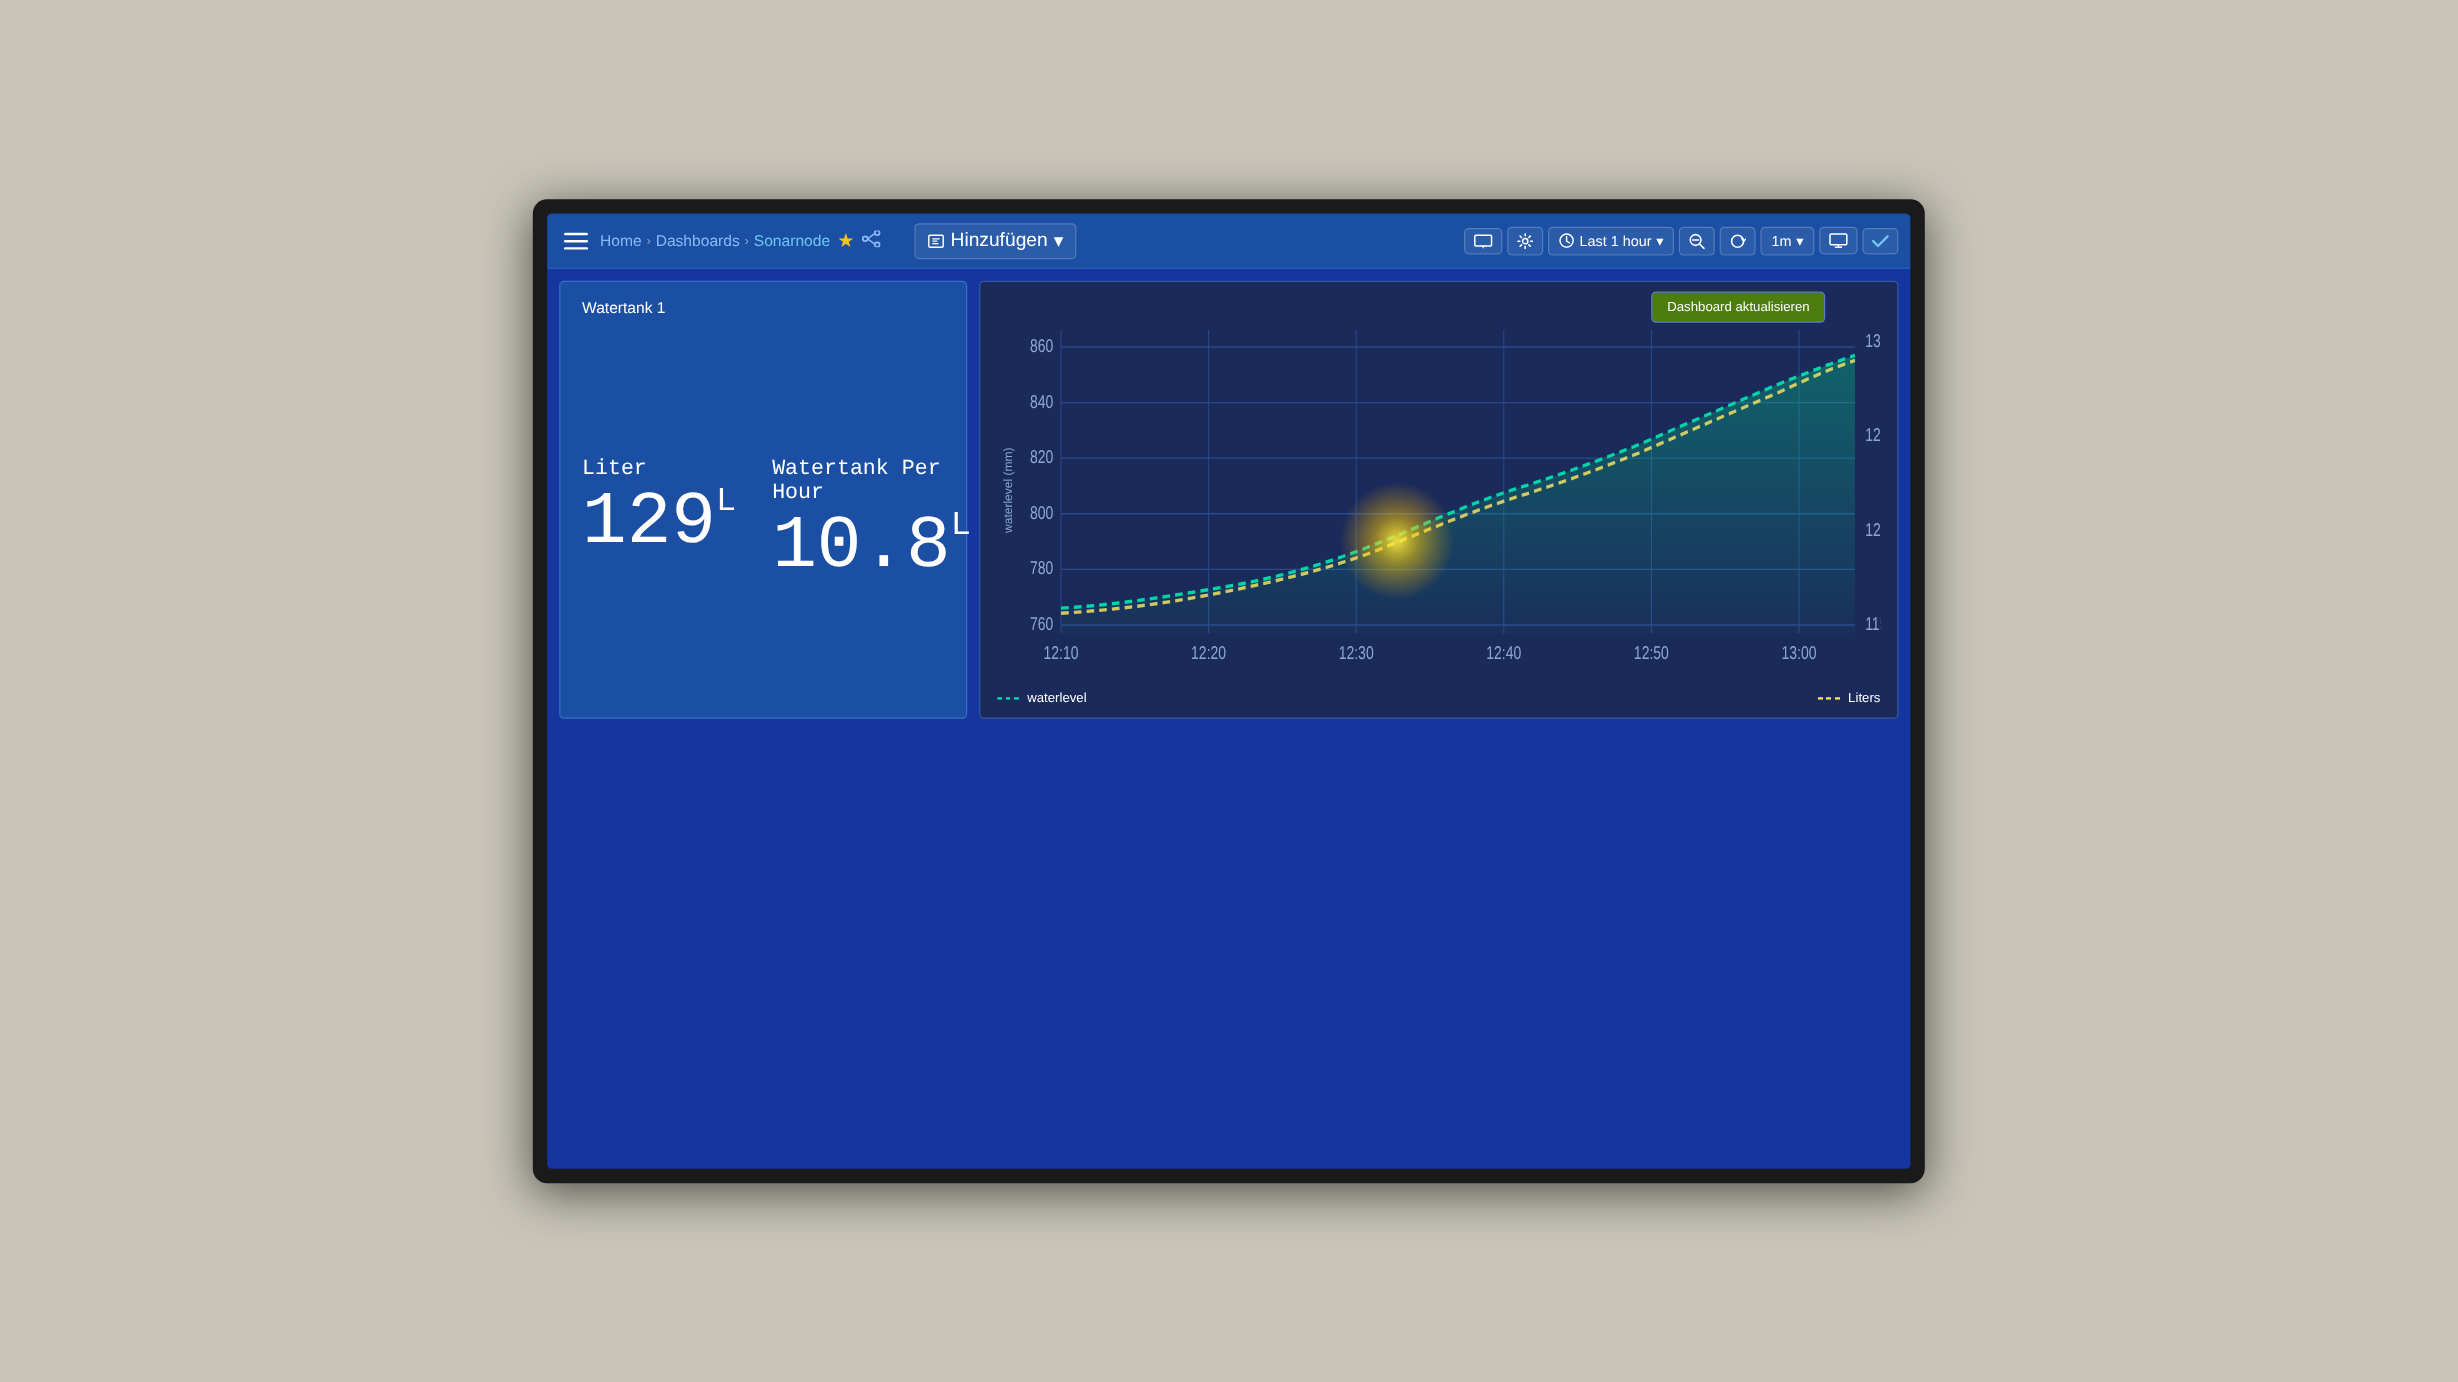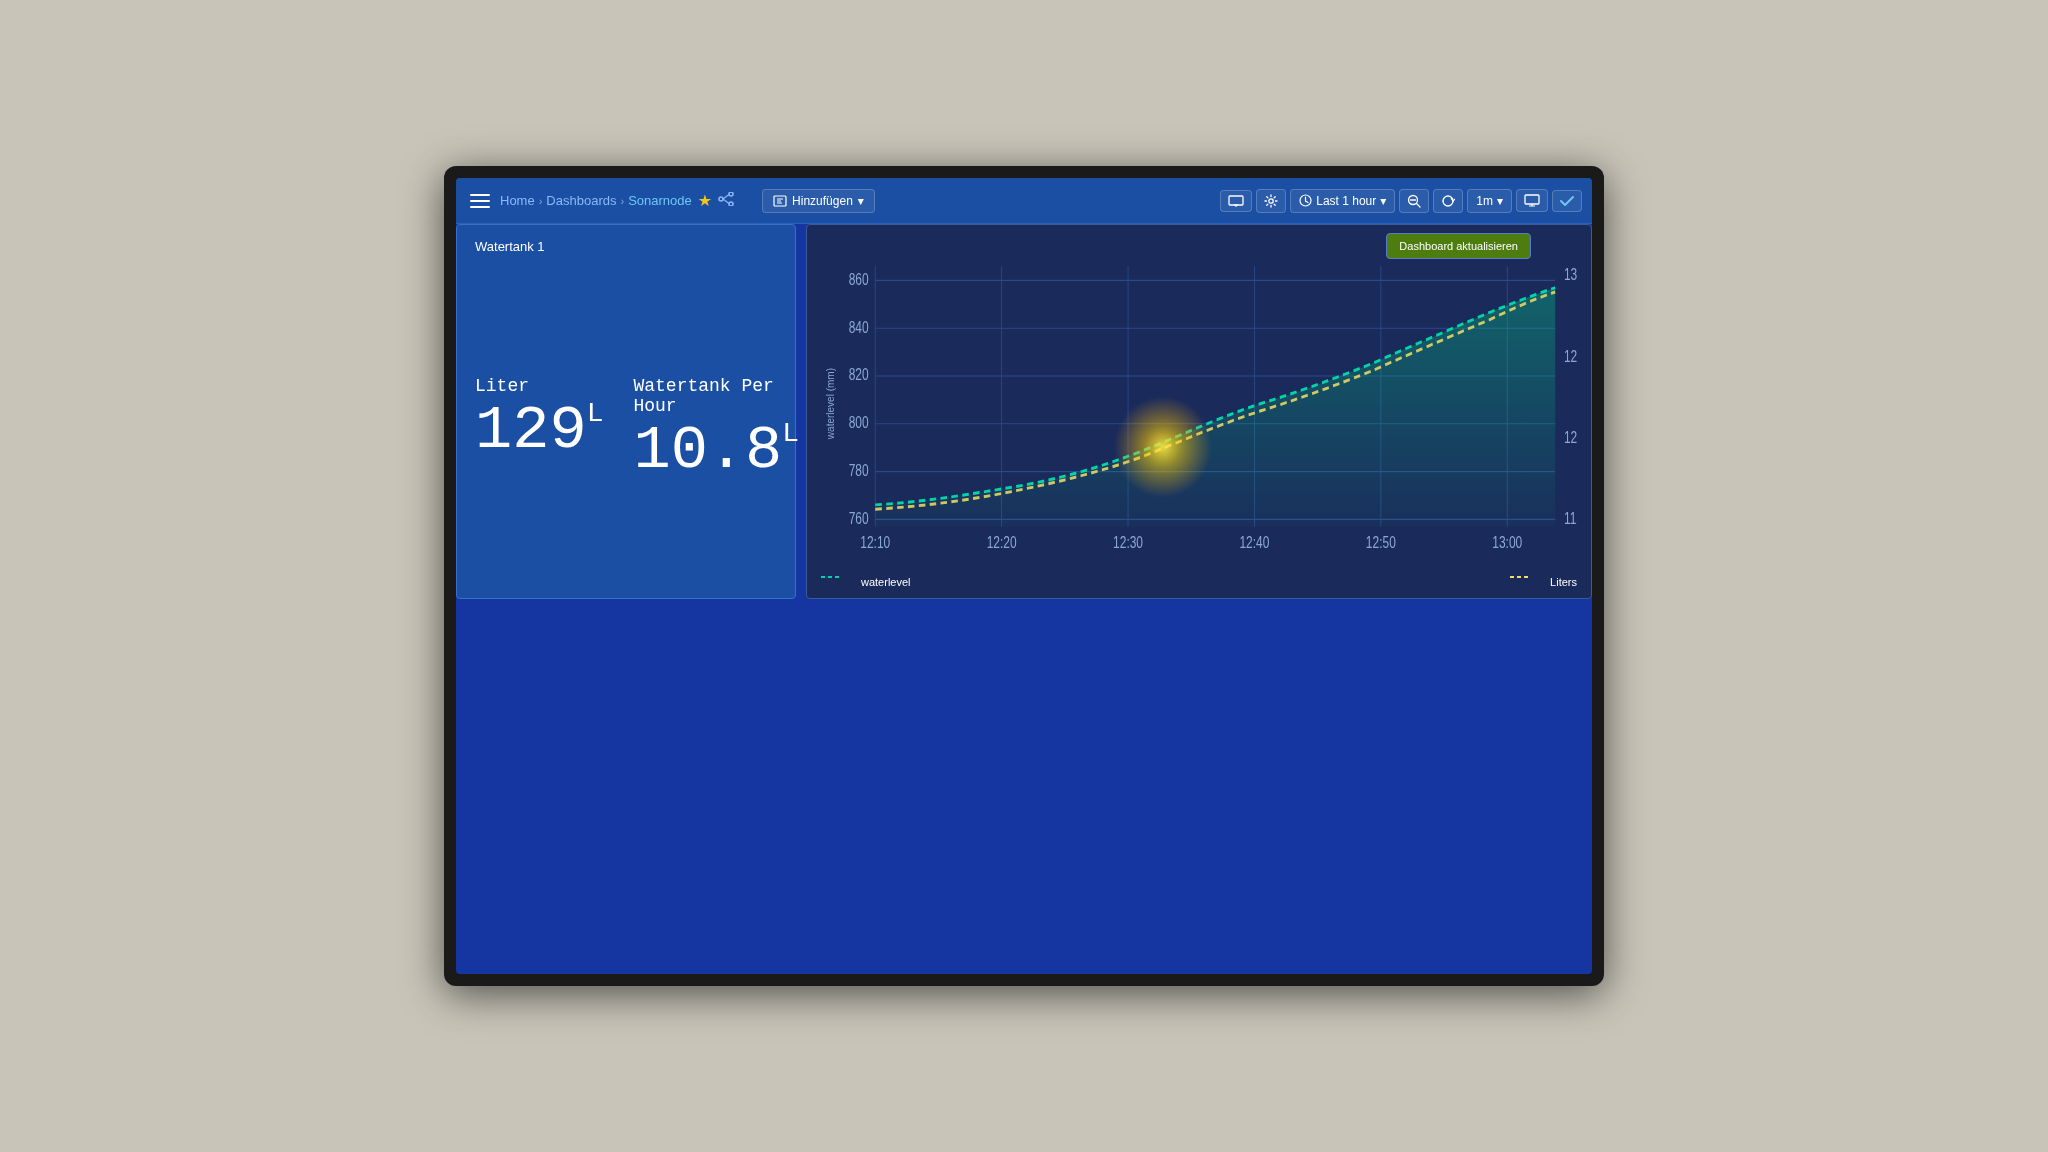--- a/index.html
+++ b/index.html
@@ -99,21 +99,21 @@
     }
     .hinzufuegen-btn {
       display: flex;
       align-items: center;
       gap: 5px;
       background: rgba(255,255,255,0.08);
       border: 1px solid rgba(255,255,255,0.2);
       border-radius: 4px;
       padding: 4px 10px;
       color: white;
-      font-size: 12px;
+      font-size: 16px;
       cursor: pointer;
     }
     .topbar-btn {
       background: rgba(255,255,255,0.08);
       border: 1px solid rgba(255,255,255,0.2);
       border-radius: 4px;
       padding: 4px 8px;
       color: white;
       font-size: 12px;
       cursor: pointer;
@@ -138,20 +138,21 @@
       border: 1px solid rgba(255,255,255,0.2);
       border-radius: 4px;
       padding: 4px 7px;
       color: #6ec6f5;
       font-size: 14px;
       cursor: pointer;
     }
     
     .dashboard-content {
       flex: 1;
+      padding: 10px;
       display: flex;
       gap: 10px;
     }
     
     .watertank-panel {
       background: #1a4fa3;
       border: 1px solid #3a6fcc;
       border-radius: 4px;
       width: 340px;
       flex-shrink: 0;
@@ -266,21 +267,22 @@
     .chart-legend {
       display: flex;
       align-items: center;
       justify-content: space-between;
       padding-top: 6px;
       font-size: 10px;
       color: #8ba8d4;
     }
     .legend-item {
       display: flex;
-      gap: 20px;
+      align-items: center;
+      gap: 5px;
       color: white;
       font-size: 11px;
     }
     .legend-dashed {
       background: repeating-linear-gradient(90deg, #00d4aa 0, #00d4aa 4px, transparent 4px, transparent 7px);
       height: 2px;
       width: 20px;
     }
     .legend-dashed-yellow {
       background: repeating-linear-gradient(90deg, #f0e060 0, #f0e060 4px, transparent 4px, transparent 7px);

